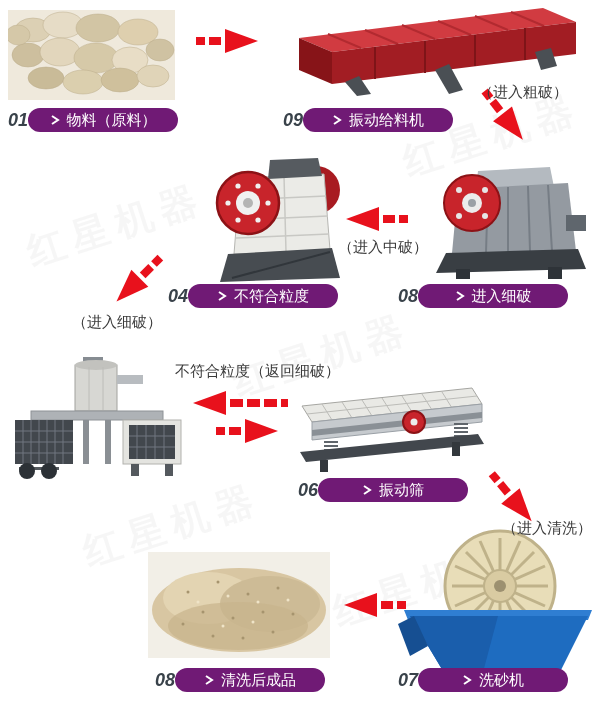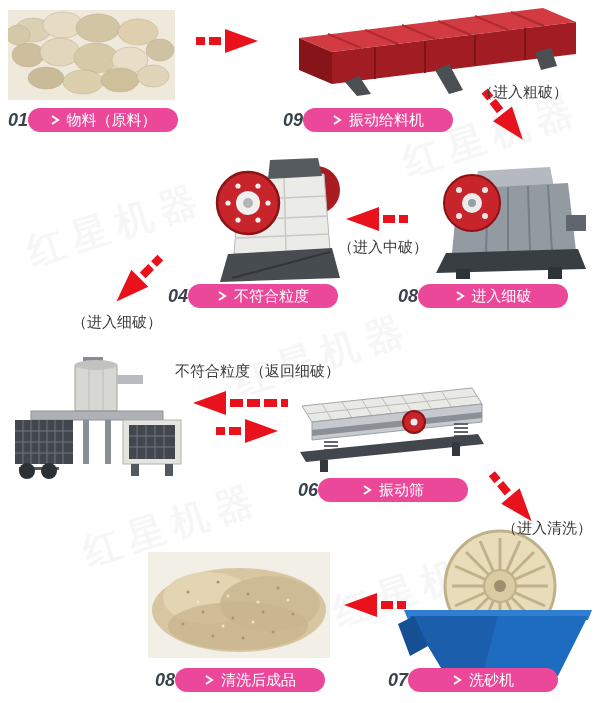--- a/index.html
+++ b/index.html
@@ -4,21 +4,21 @@
 <style>
   *{margin:0;padding:0;box-sizing:border-box}
   html,body{background:#fff}
   .canvas{position:relative;width:600px;height:703px;background:#ffffff;overflow:hidden;
           font-family:"Liberation Sans",sans-serif}
   .abs{position:absolute}
   .wm{position:absolute;color:#777;opacity:.06;font-size:38px;font-weight:bold;
       letter-spacing:8px;transform:rotate(-18deg);white-space:nowrap;pointer-events:none}
   .step{position:absolute;display:flex;align-items:center;}
   .num{font-size:18px;font-weight:bold;font-style:italic;color:#39424a}
-  .pill{width:150px;height:24px;background:#ec4899;border-radius:12px;color:#fff;
+  .pill{width:150px;height:24px;background:#701a75;border-radius:12px;color:#fff;
         display:flex;align-items:center;justify-content:center;gap:7px;font-size:15px}
   .pill .chev{display:flex;align-items:center}
   .note{position:absolute;font-size:15px;color:#3a3a3a;white-space:nowrap}
   .arrow{position:absolute}
   .arrow svg{display:block;overflow:visible}
   .fill{fill:#e8111c}
 </style>
 </head>
 <body>
 
@@ -364,21 +364,21 @@
     <span class="pill">
       <span class="chev">
           <svg width="10" height="10" viewBox="0 0 10 10">
             <path d="M2,1 L8,5 L2,9" fill="none" stroke="#fff" stroke-width="2"></path>
           </svg>
         </span>
       <span>振动筛</span>
     </span>
   </div>
 
-  <div class="step" style="left:388px;top:668px">
+  <div class="step" style="left:398px;top:668px">
     <span class="num">07</span>
     <span class="pill">
       <span class="chev">
           <svg width="10" height="10" viewBox="0 0 10 10">
             <path d="M2,1 L8,5 L2,9" fill="none" stroke="#fff" stroke-width="2"></path>
           </svg>
         </span>
       <span>洗砂机</span>
     </span>
   </div>

